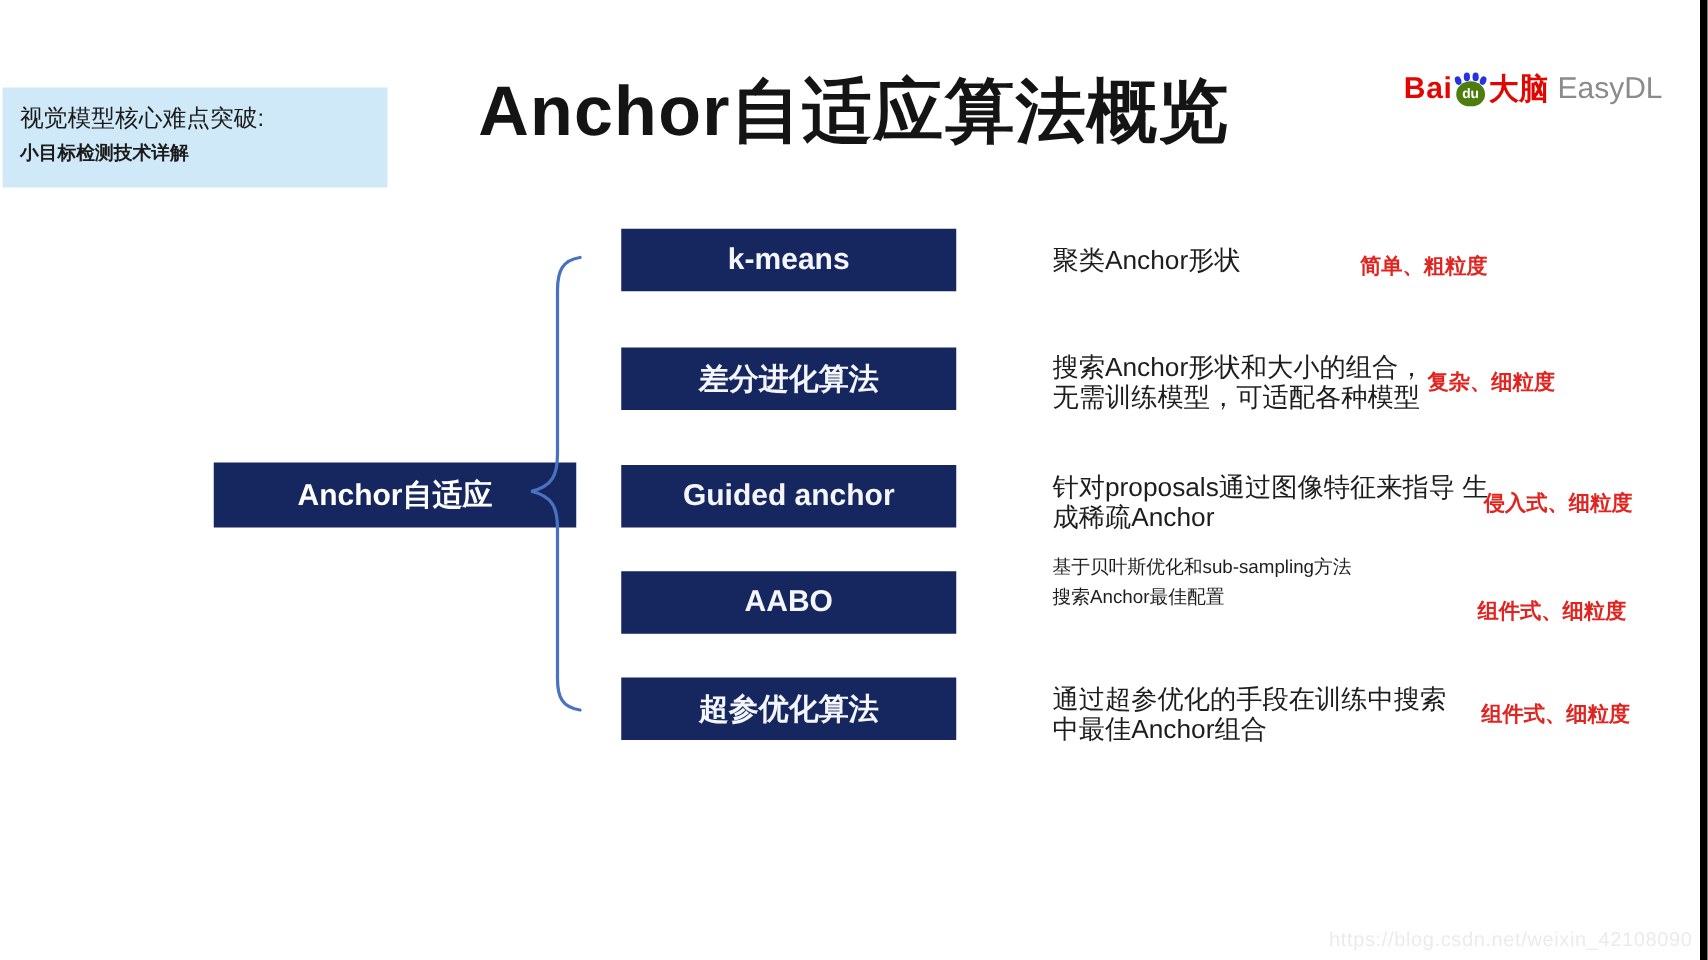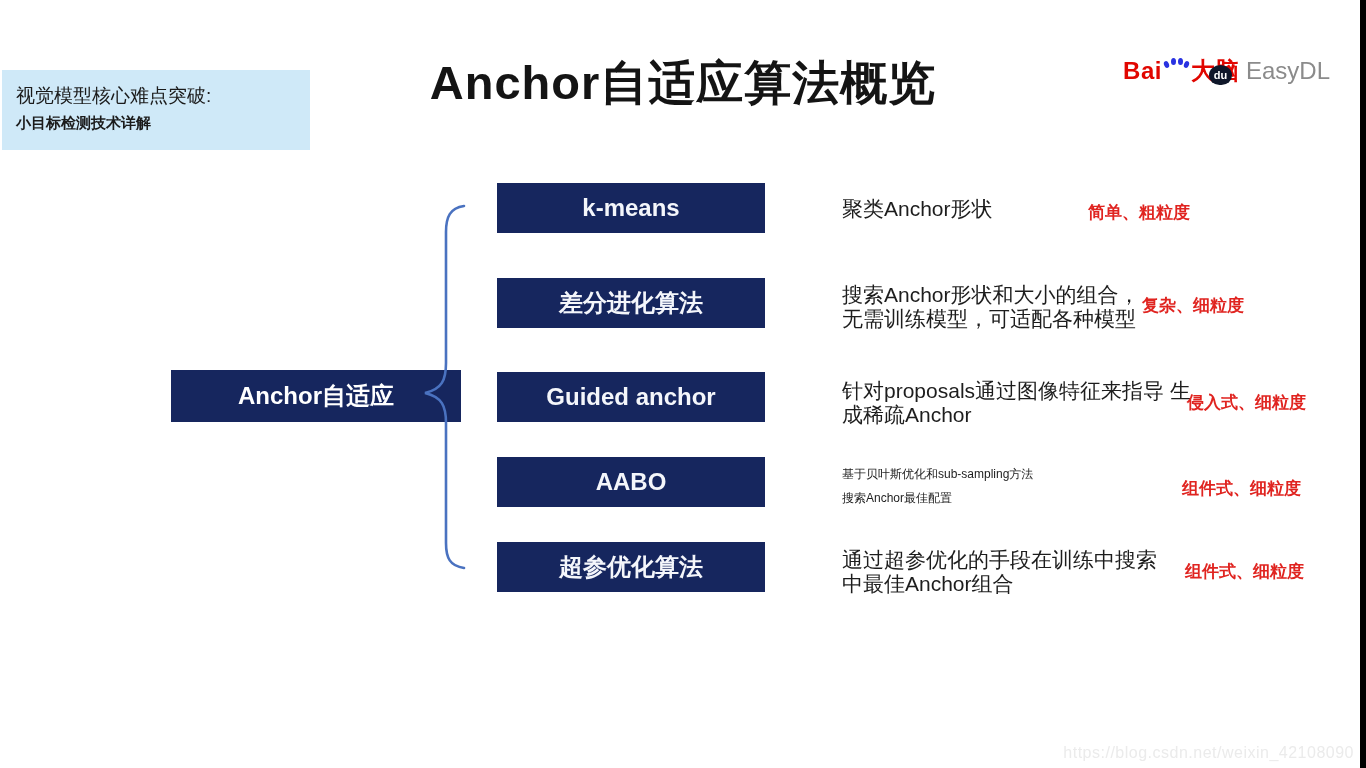--- a/index.html
+++ b/index.html
@@ -29,21 +29,21 @@
     color: #1b1b1b;
   }
   .badge .l1 { font-size: 19px; font-weight: 400; line-height: 26px; }
   .badge .l2 { font-size: 15px; font-weight: 700; line-height: 28px; }
 
   .page-title {
     position: absolute;
     left: 0; top: 52px;
     width: 1366px;
     text-align: center;
-    font-size: 47px;
+    font-size: 56px;
     font-weight: 800;
     color: #141414;
     letter-spacing: 1px;
   }
 
   .logo {
     position: absolute;
     right: 36px; top: 56px;
     display: flex;
     align-items: center;
@@ -52,29 +52,28 @@
   .logo .bai { color: #e10600; font-weight: 800; font-size: 24px; letter-spacing: 0.5px; }
   .logo .paw {
     position: relative;
     width: 27px; height: 27px;
     margin: 0 1px;
   }
   .logo .paw .pad {
     position: absolute;
     left: 2px; top: 7px;
     width: 23px; height: 20px;
-    background: #0f172a;
+    background: #4d7c0f;
     border-radius: 50% 50% 46% 46%;
     color: #ffffff;
     font-size: 11px;
     font-weight: 700;
     display: flex;
     align-items: center;
     justify-content: center;
-    margin-left: 44px;
   }
   .logo .paw .toe {
     position: absolute;
     background: #2932e1;
     border-radius: 50%;
   }
   .logo .paw .t1 { left: 1px;  top: 3px; width: 5px; height: 7px; transform: rotate(-20deg); }
   .logo .paw .t2 { left: 8px;  top: 0px; width: 5px; height: 7px; }
   .logo .paw .t3 { left: 15px; top: 0px; width: 5px; height: 7px; }
   .logo .paw .t4 { left: 21px; top: 3px; width: 5px; height: 7px; transform: rotate(20deg); }
@@ -187,21 +186,21 @@
     <div class="navy-box" style="top:372px">Guided anchor</div>
     <div class="desc" style="top:379px">
       <div>针对proposals通过图像特征来指导 生</div>
       <div>成稀疏Anchor</div>
     </div>
     <div class="tag" style="left:1187px; top:391px">侵入式、细粒度</div>
   </div>
 
   <div>
     <div class="navy-box" style="top:457px">AABO</div>
-    <div class="desc" style="top:462px; font-size:12px;">
+    <div class="desc" style="top:442px; font-size:15px;">
       <div>基于贝叶斯优化和sub-sampling方法</div>
       <div>搜索Anchor最佳配置</div>
     </div>
     <div class="tag" style="left:1182px; top:477px">组件式、细粒度</div>
   </div>
 
   <div>
     <div class="navy-box" style="top:542px">超参优化算法</div>
     <div class="desc" style="top:548px">
       <div>通过超参优化的手段在训练中搜索</div>

